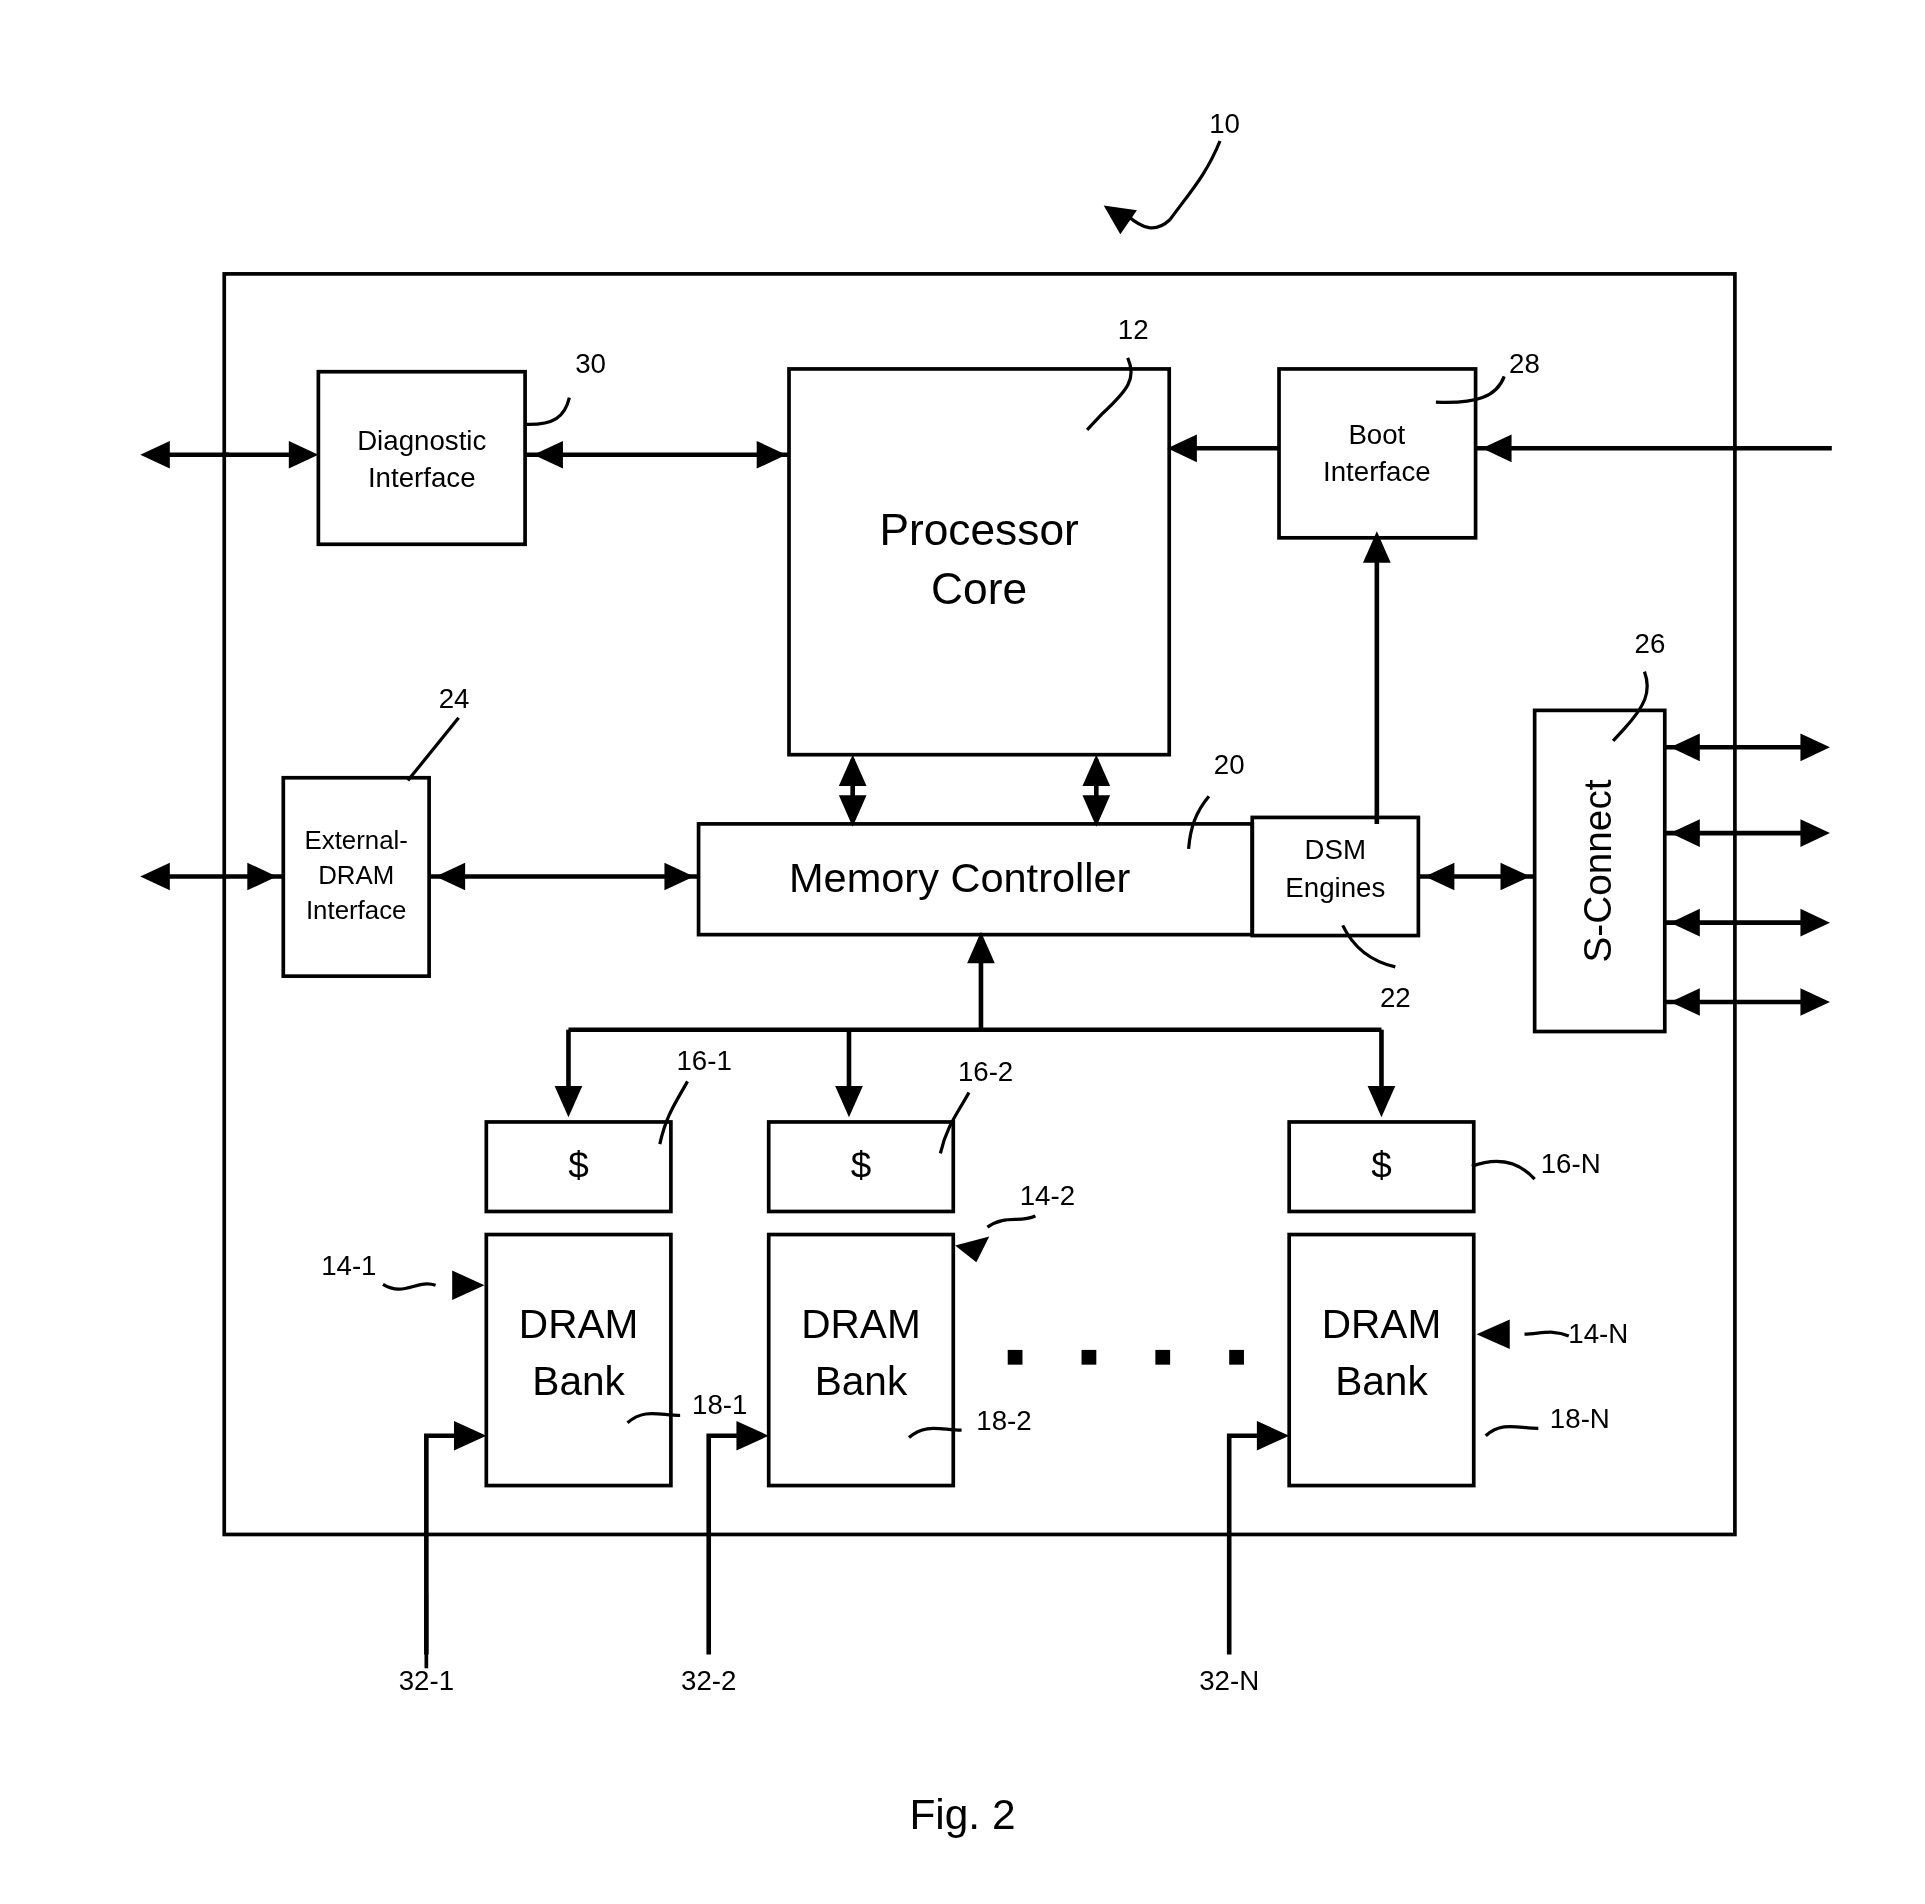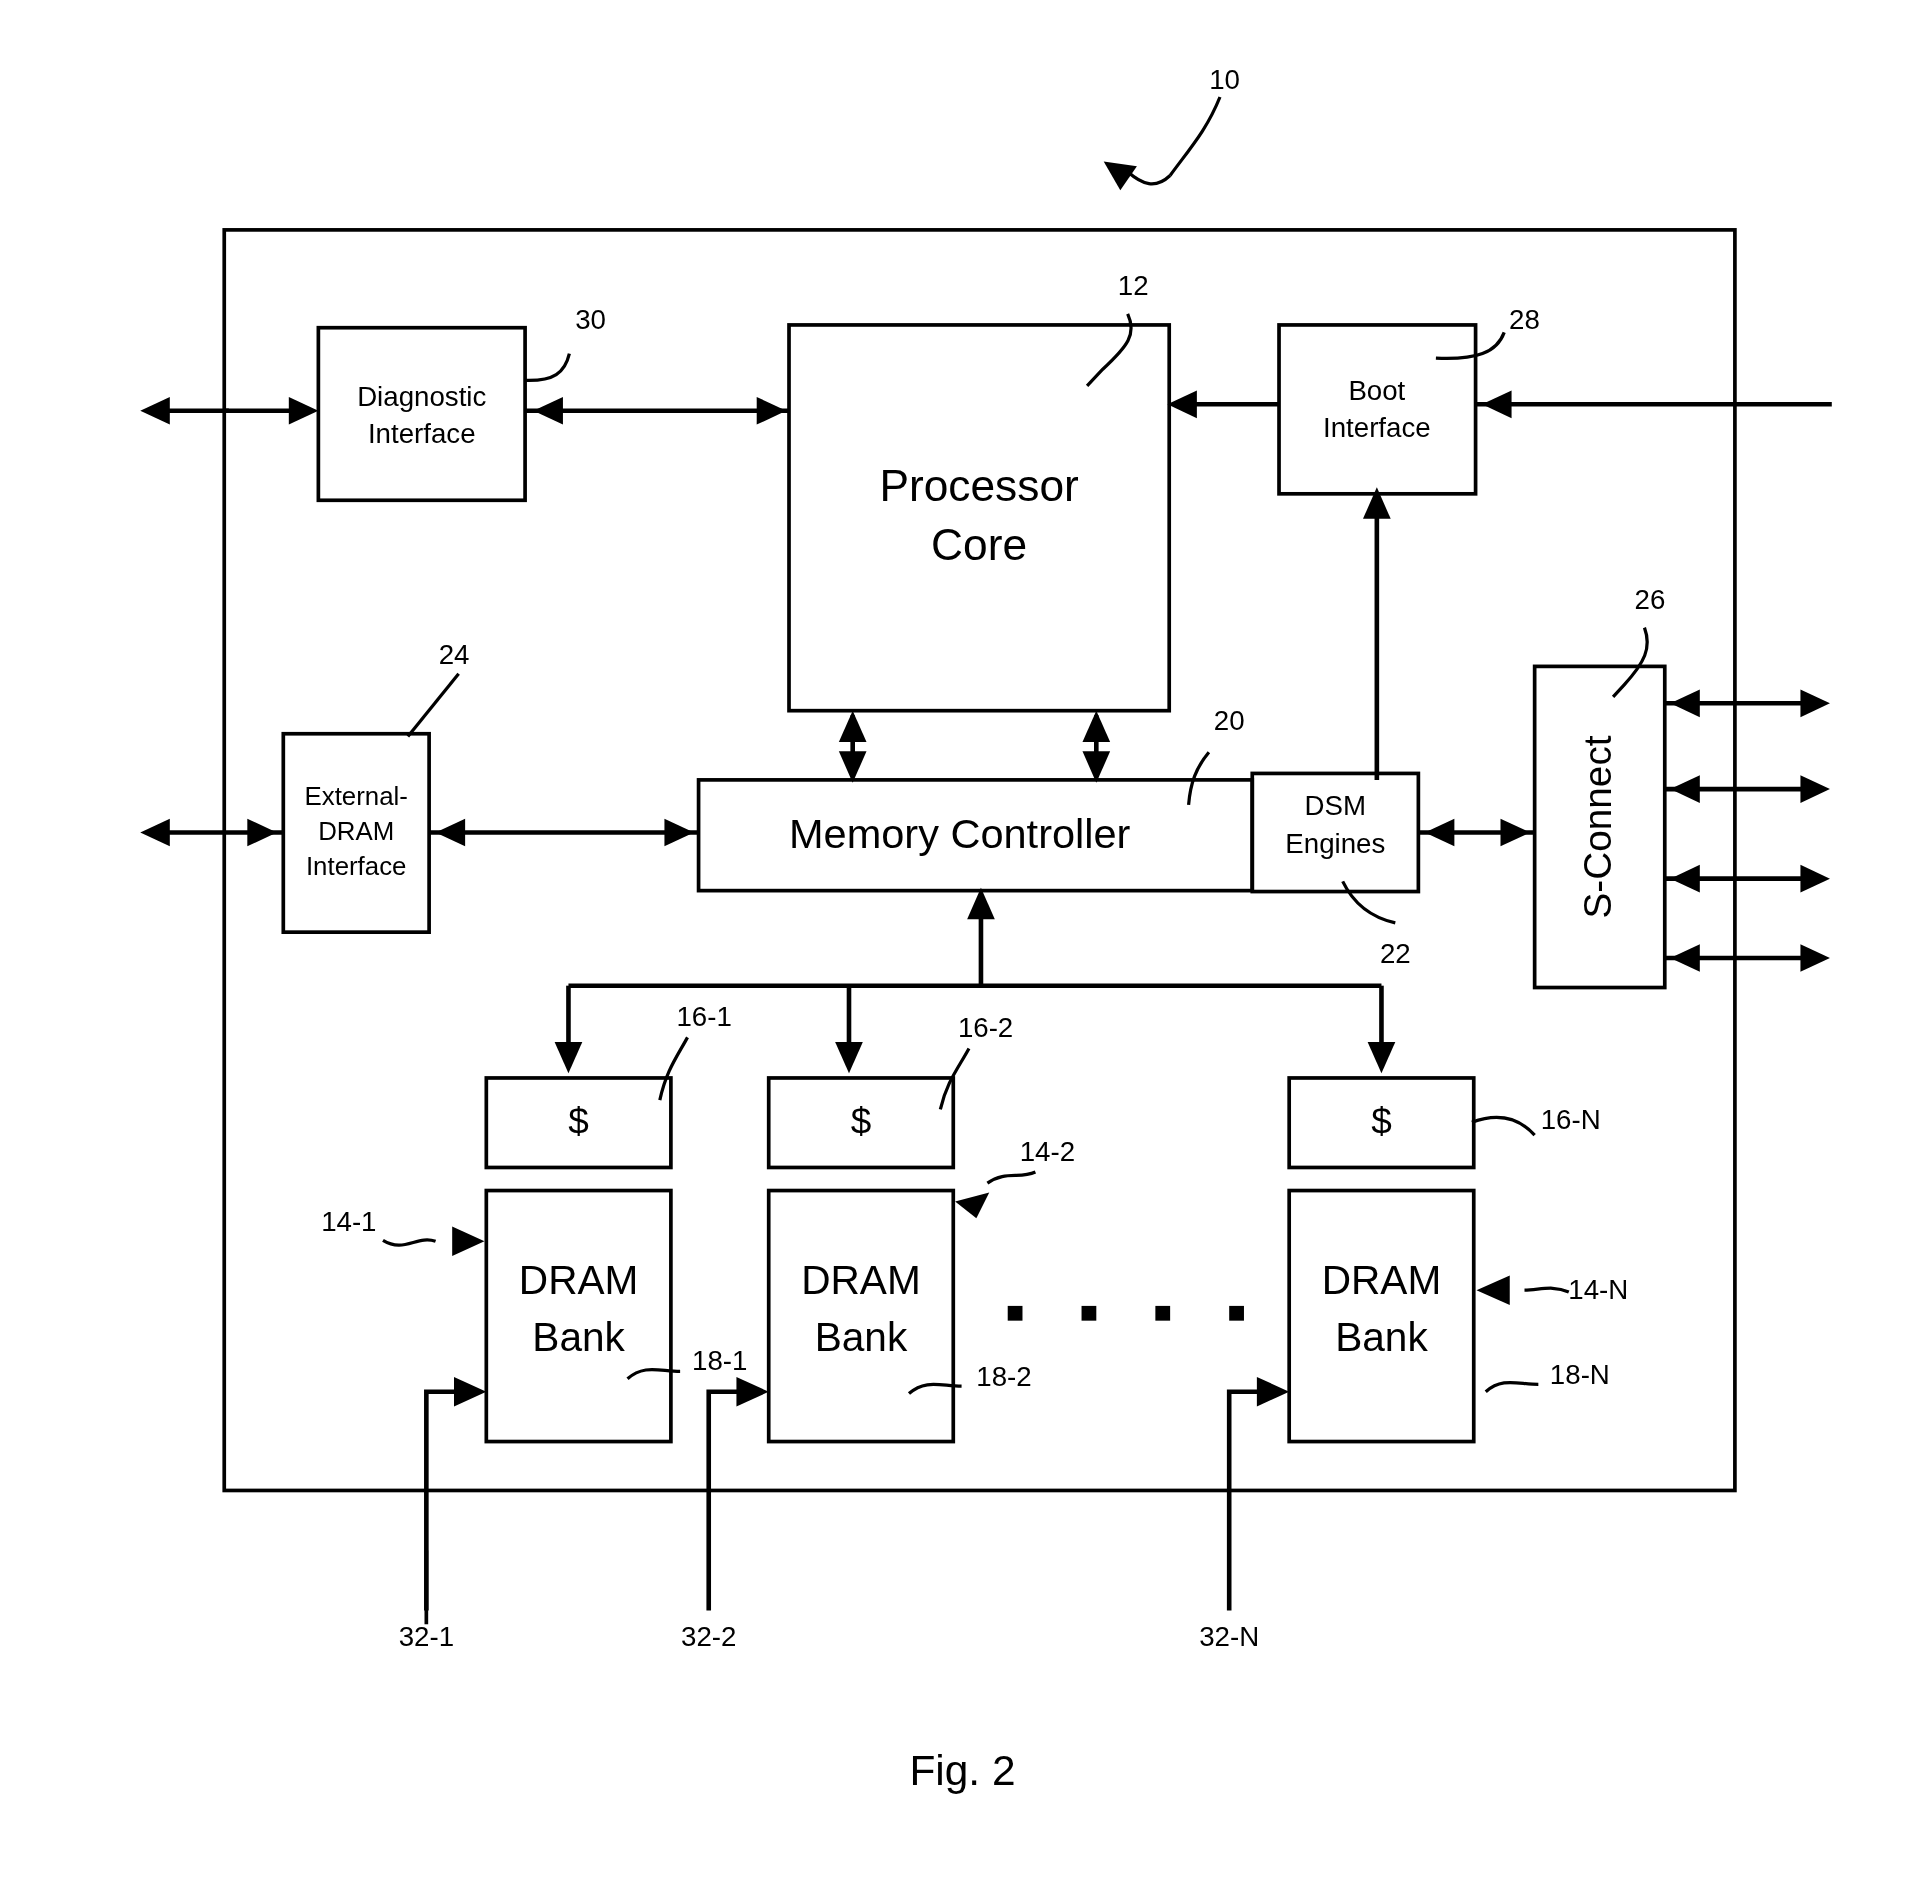--- a/index.html
+++ b/index.html
@@ -1,17 +1,17 @@
 <!DOCTYPE html>
 <html style="font-size:14.8px"><head>
 <meta charset="utf-8">
 <style>
   html,body{margin:0;padding:0;background:#ffffff;}
   body{width:1925px;height:1904px;overflow:hidden;font-family:"Liberation Sans",sans-serif;}
-  #stage{position:relative;width:1925px;height:1516px;background:#fff;}
+  #stage{position:relative;width:1925px;height:1516px;background:#fff;margin-top:44px;}
   svg{display:block;}
   .blk-label{font-family:"Liberation Sans",sans-serif;fill:#000;text-anchor:middle;dominant-baseline:middle;}
   .ref{font-family:"Liberation Sans",sans-serif;fill:#000;text-anchor:middle;dominant-baseline:middle;font-size:30px;}
   .figcap{font-family:"Liberation Sans",sans-serif;fill:#000;text-anchor:middle;dominant-baseline:middle;font-size:46px;}
   .box{fill:none;stroke:#000;stroke-width:4;}
   .chip{fill:none;stroke:#000;stroke-width:4;}
   .wire{stroke:#000;stroke-width:5;fill:none;}
   .thinwire{stroke:#000;stroke-width:4;fill:none;}
   .lead{stroke:#000;stroke-width:3.5;fill:none;}
   .dot{fill:#000;}

